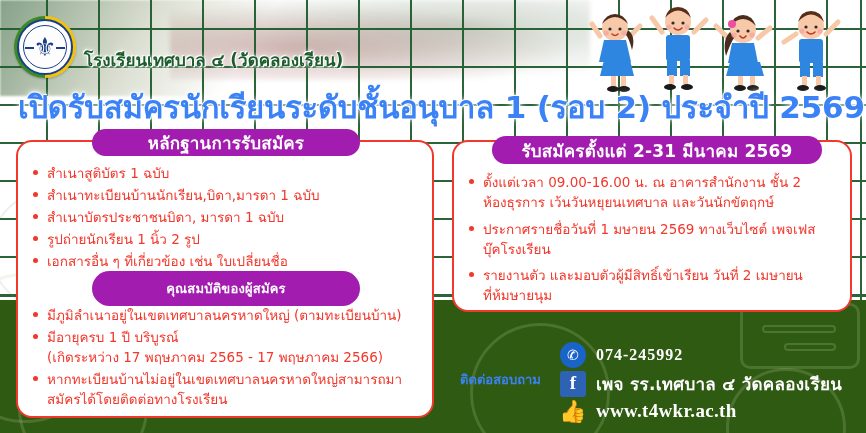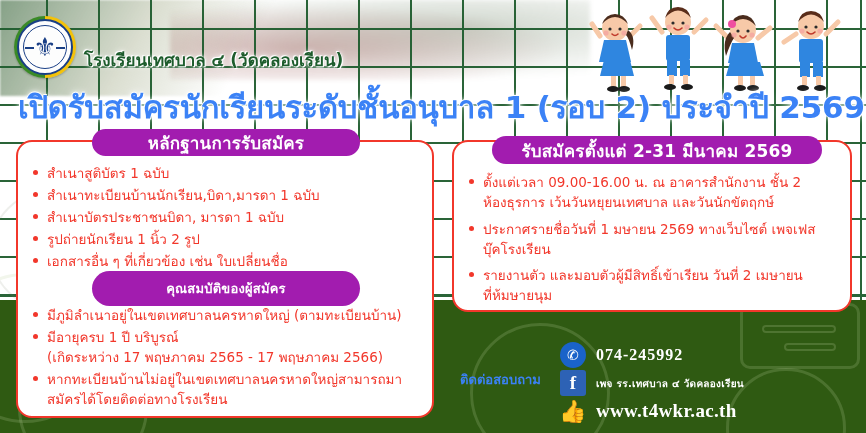--- a/index.html
+++ b/index.html
@@ -236,21 +236,21 @@
     line-height: 1;
     padding-bottom: 2px;
   }
   .icon-thumb {
     background: transparent;
     color: #2d62b5;
     font-size: 22px;
   }
   .contact-text {
     color: #ffffff;
-    font-size: 10px;
+    font-size: 17px;
     font-weight: bold;
     white-space: nowrap;
     letter-spacing: .3px;
   }
   #phone-number { font-family: "Liberation Serif", serif; font-size: 16px; letter-spacing: 1px; }
   #website-text { font-family: "Liberation Serif", serif; font-size: 19px; }
 </style>
 </head>
 <body>
 

